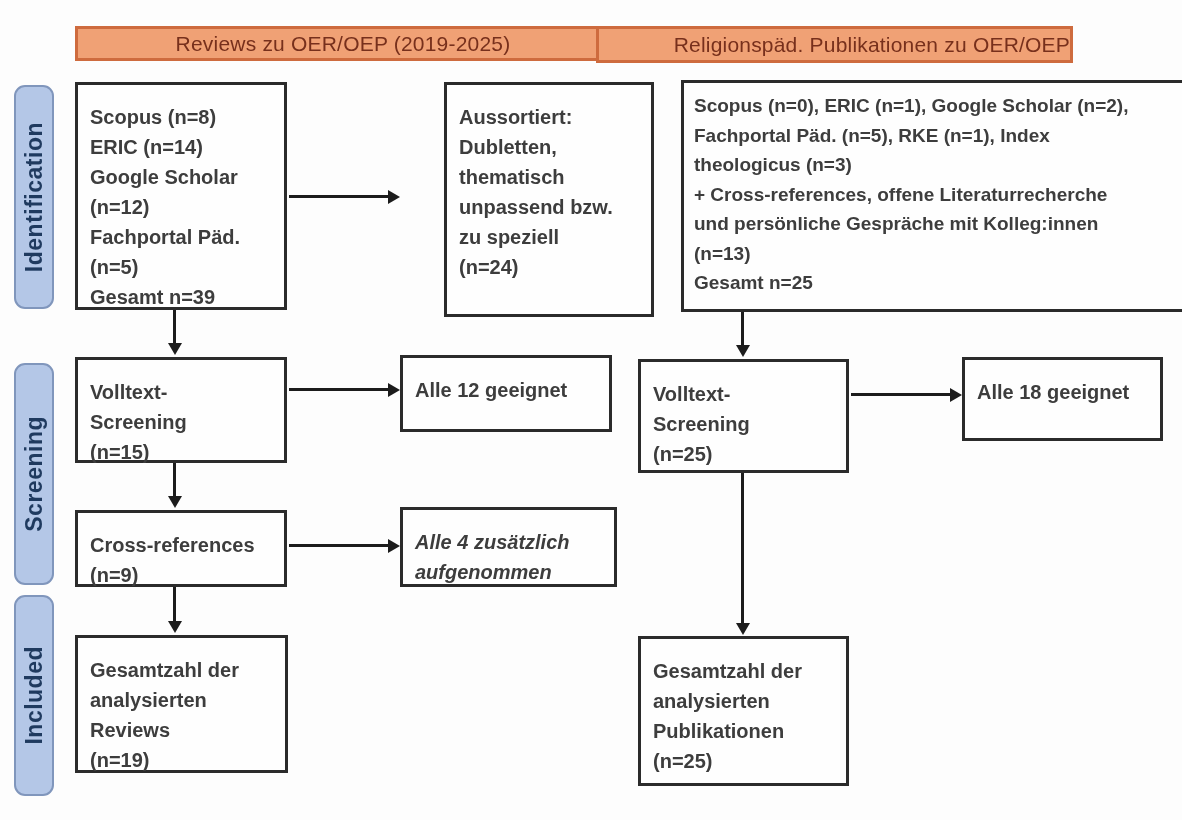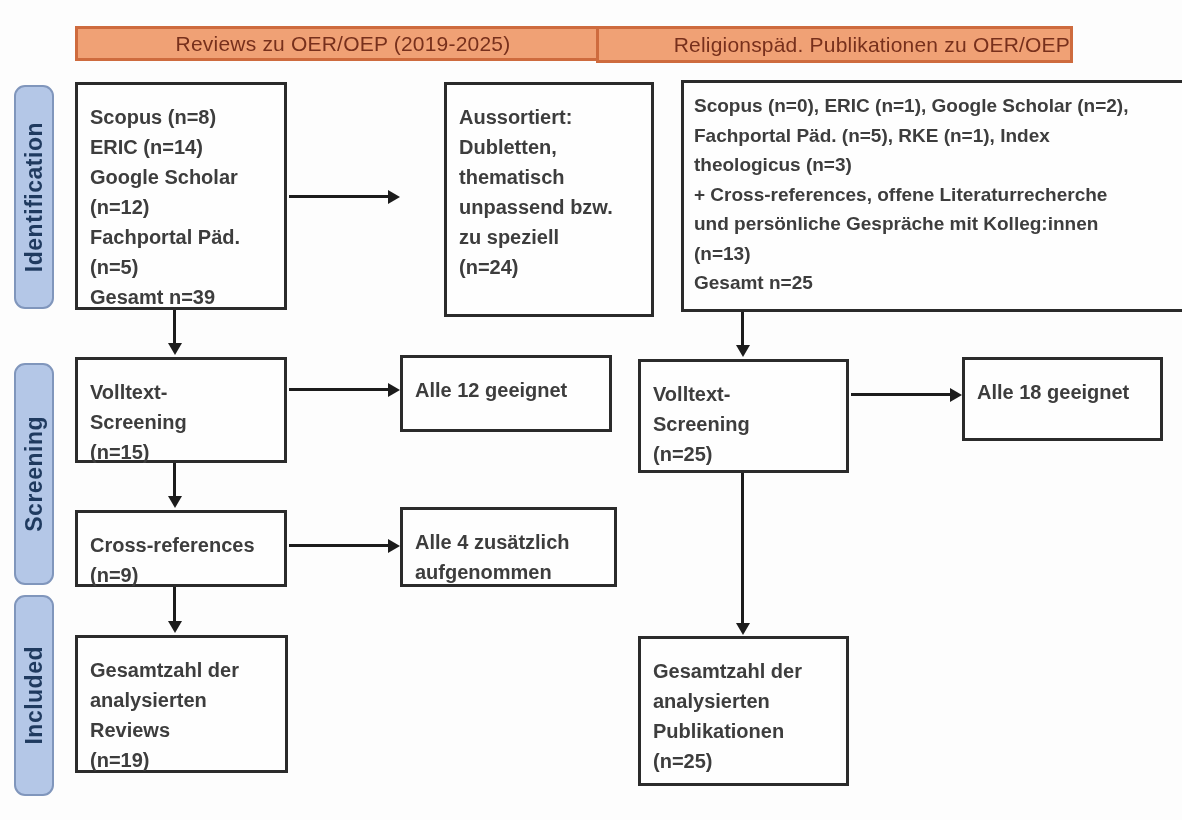--- a/index.html
+++ b/index.html
@@ -89,21 +89,21 @@
 thematisch
 unpassend bzw.
 zu speziell
 (n=24)</div>
   <div class="fbox" style="left:75px; top:357px; width:212px; height:106px;">Volltext-
 Screening
 (n=15)</div>
   <div class="fbox" style="left:400px; top:355px; width:212px; height:77px;">Alle 12 geeignet</div>
   <div class="fbox" style="left:75px; top:510px; width:212px; height:77px;">Cross-references
 (n=9)</div>
-  <div class="fbox" style="left:400px; top:507px; width:217px; height:80px;">Alle 4 zusätzlich
+  <div class="fbox" style="left:400px; top:507px; width:217px; height:80px;font-style:italic;">Alle 4 zusätzlich
 aufgenommen</div>
   <div class="fbox" style="left:75px; top:635px; width:213px; height:138px;">Gesamtzahl der
 analysierten
 Reviews
 (n=19)</div>
 
   <div class="fbox wide" style="left:638px; top:80px; width:525px; height:232px;">Scopus (n=0), ERIC (n=1), Google Scholar (n=2),
 Fachportal Päd. (n=5), RKE (n=1), Index
 theologicus (n=3)
 + Cross-references, offene Literaturrecherche

